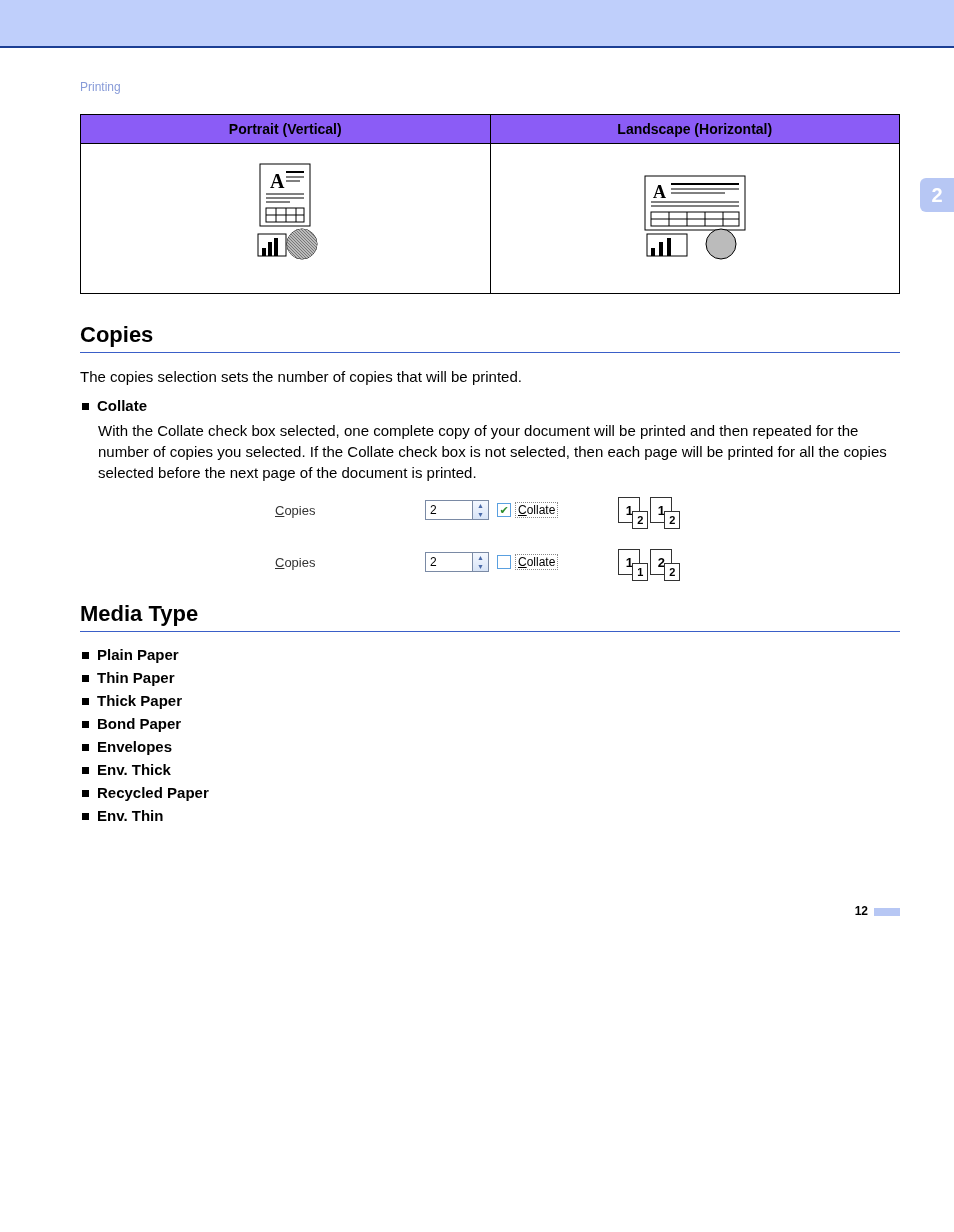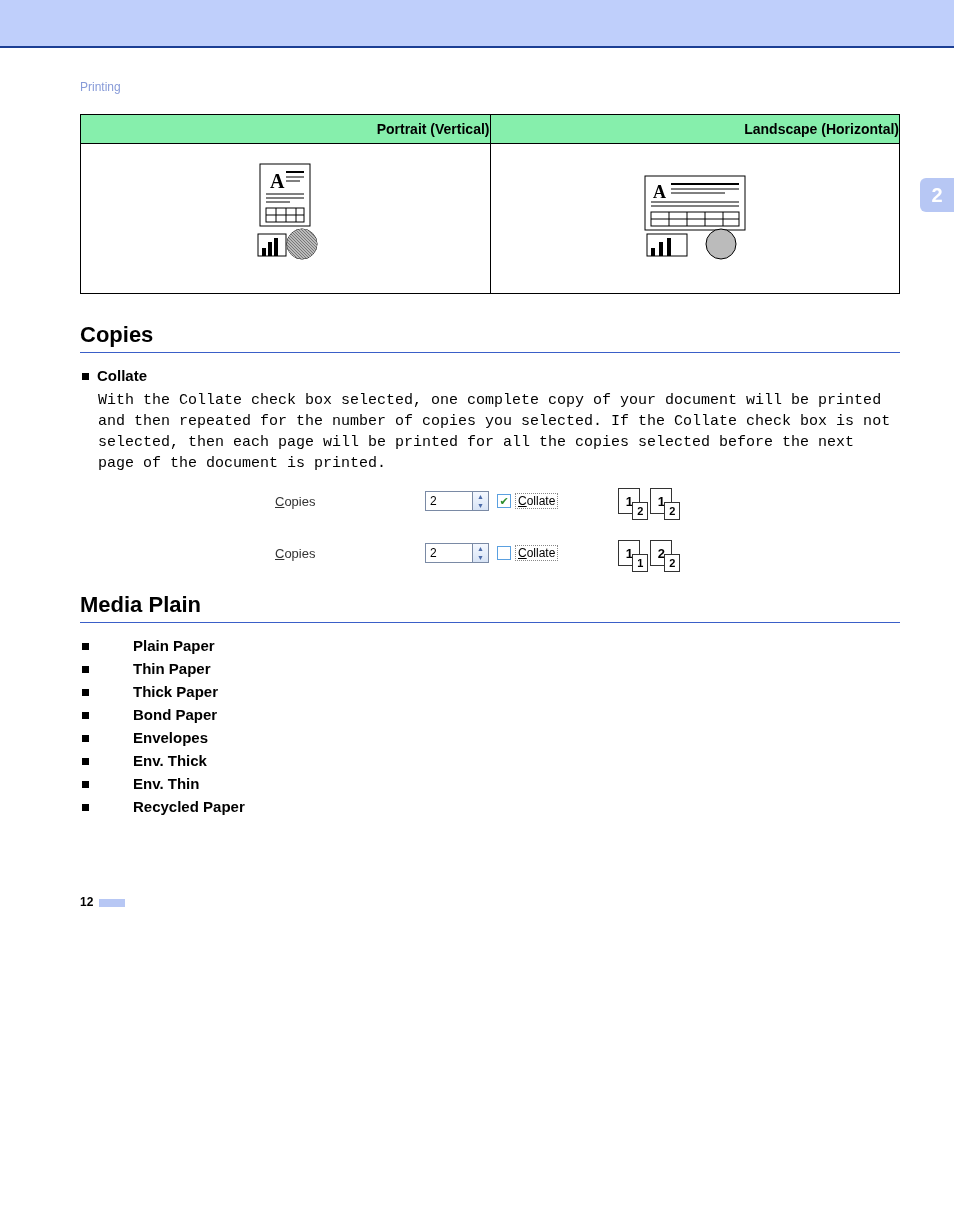--- a/index.html
+++ b/index.html
@@ -8,36 +8,36 @@
   .page { padding: 32px 24px 0 80px; position: relative; }
   .breadcrumb { color: #879bd8; font-size: 12px; margin-bottom: 20px; }
   .chapter-tab {
     position: absolute; top: 130px; right: 0; width: 34px; height: 34px;
     background: #b7c7f4; color: #fff; font-size: 20px; font-weight: bold;
     display: flex; align-items: center; justify-content: center;
     border-top-left-radius: 6px; border-bottom-left-radius: 6px;
   }
   .orient-table { width: 820px; border-collapse: collapse; margin-bottom: 28px; }
   .orient-table th {
-    background: #86efac; text-align: right; font-size: 14px; font-weight: bold;
-    padding: 6px 0; border: 1px solid #000;
+    background: #8b5cf6; text-align: center; font-size: 14px; font-weight: bold;
+    padding: 6px 12px; border: 1px solid #000;
   }
   .orient-table td { border: 1px solid #000; height: 150px; vertical-align: middle; text-align: center; }
   .illus { display: inline-block; }
   .illus svg { display: block; }
   h2.section {
     font-size: 22px; font-weight: bold; color: #000;
     border-bottom: 1px solid #3a5fc8; padding-bottom: 4px; margin: 18px 0 14px 0;
     width: 820px;
   }
   p.body { font-size: 15px; width: 820px; line-height: 1.35; margin-bottom: 10px; }
   .bullet-row { display: flex; align-items: flex-start; margin: 4px 0 6px 0; }
   .bullet-row .sq { width: 7px; height: 7px; background: #000; margin: 6px 8px 0 2px; flex: none; }
   .bullet-row .label { font-weight: bold; font-size: 15px; }
-  .sub-para { font-size: 15px; width: 800px; margin-left: 18px; line-height: 1.4; margin-bottom: 14px; font-family: Liberation Mono, monospace; }
+  .sub-para { font-size: 15px; width: 800px; margin-left: 18px; line-height: 1.4; margin-bottom: 14px; }
   .copies-demo { width: 460px; margin: 12px auto 18px auto; }
   .copies-row { display: flex; align-items: center; justify-content: flex-start; gap: 0; margin: 14px 0 26px 0; }
   .copies-row .clabel { width: 150px; font-size: 13px; color: #333; }
   .copies-row .clabel .ul { text-decoration: underline; }
   .spinbox { display: flex; align-items: center; }
   .spinbox .num {
     width: 48px; height: 20px; border: 1px solid #7a8aa5; background: #fff;
     font-size: 12px; padding: 1px 4px; display: flex; align-items: center;
   }
   .spinbox .arrows {
@@ -53,22 +53,22 @@
   .pg {
     width: 22px; height: 26px; border: 1px solid #333; position: relative; background: #fff;
     display: flex; align-items: center; justify-content: center; font-size: 13px; font-weight: bold;
   }
   .pg .sub {
     position: absolute; right: -9px; bottom: -7px; width: 16px; height: 18px;
     border: 1px solid #333; background: #fff; font-size: 11px; font-weight: bold;
     display: flex; align-items: center; justify-content: center;
   }
   .media-list { margin-top: 6px; }
-  .media-list .bullet-row { margin: 6px 0; gap: 36px; }
-  .footer { width: 820px; text-align: left; font-size: 12px; font-weight: bold; margin-top: 80px; position: relative; }
+  .media-list .bullet-row { margin: 6px 0; }
+  .footer { width: 820px; text-align: right; font-size: 12px; font-weight: bold; margin-top: 80px; position: relative; }
   .footer .bar { display: inline-block; width: 26px; height: 8px; background: #b7c7f4; vertical-align: middle; margin-left: 6px; }
 </style>
 </head>
 <body>
 
 <div class="topbar"></div>
 
 <div class="page">
 
   <div class="breadcrumb">Printing</div>
@@ -135,20 +135,21 @@
             <rect x="32" y="66" width="4" height="18" fill="#000"></rect>
             <circle cx="86" cy="72" r="15" fill="#bbb" stroke="#000"></circle>
           </svg>
         </span>
       </td>
     </tr>
   </tbody>
     </table>
 
   <h2 class="section">Copies</h2>
+  <p class="body">The copies selection sets the number of copies that will be printed.</p>
 
   <div class="bullet-row">
     <div class="sq"></div>
     <div class="label">Collate</div>
   </div>
   <p class="sub-para">With the Collate check box selected, one complete copy of your document will be printed and then repeated for the number of copies you selected. If the Collate check box is not selected, then each page will be printed for all the copies selected before the next page of the document is printed.</p>
 
   <div class="copies-demo">
 
     <div class="copies-row">
@@ -191,21 +192,21 @@
             <div class="sub">1</div>
           </div>
         <div class="pg">
             <span>2</span>
             <div class="sub">2</div>
           </div>
       </div>
     </div>
   </div>
 
-  <h2 class="section">Media Plain</h2>
+  <h2 class="section">Media Type</h2>
 
   <div class="media-list">
     <div class="bullet-row">
         <div class="sq"></div>
         <div class="label">Plain Paper</div>
       </div>
     <div class="bullet-row">
         <div class="sq"></div>
         <div class="label">Thin Paper</div>
       </div>
@@ -220,25 +221,25 @@
     <div class="bullet-row">
         <div class="sq"></div>
         <div class="label">Envelopes</div>
       </div>
     <div class="bullet-row">
         <div class="sq"></div>
         <div class="label">Env. Thick</div>
       </div>
     <div class="bullet-row">
         <div class="sq"></div>
+        <div class="label">Recycled Paper</div>
+      </div>
+    <div class="bullet-row">
+        <div class="sq"></div>
         <div class="label">Env. Thin</div>
-      </div>
-    <div class="bullet-row">
-        <div class="sq"></div>
-        <div class="label">Recycled Paper</div>
       </div>
   </div>
 
   <div class="footer">
     <span>12</span><span class="bar"></span>
   </div>
 
 </div>
 
 </body></html>

